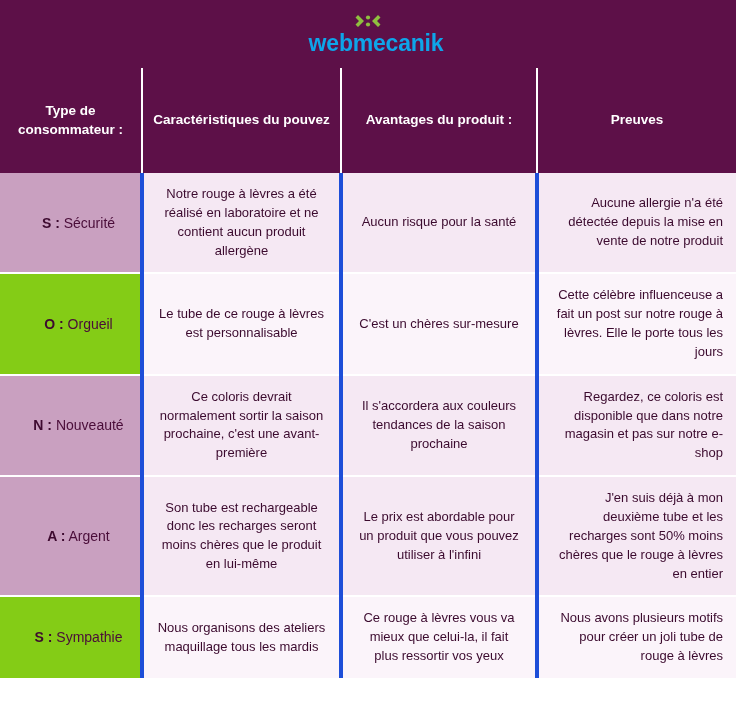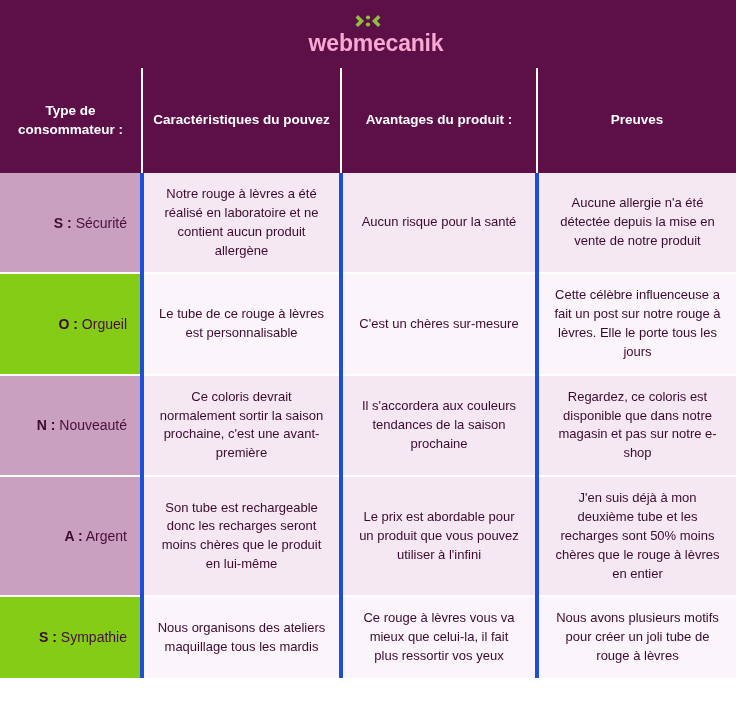--- a/index.html
+++ b/index.html
@@ -36,21 +36,21 @@
     justify-content: center;
     line-height: 1;
   }
   .logo-mark {
     width: 26px;
     height: 16px;
     margin-bottom: 3px;
     display: block;
   }
   .logo-text {
-    color: #f9a8d4;
+    color: #0ea5e9;
     font-size: 23px;
     font-weight: bold;
     letter-spacing: -0.2px;
     margin-left: 16px;
   }
   
   table.matrix {
     width: 736px;
     border-collapse: collapse;
     table-layout: fixed;
@@ -78,29 +78,29 @@
   tbody td {
     text-align: center;
     vertical-align: middle;
     font-size: 13px;
     line-height: 1.45;
     padding: 12px 13px;
     box-sizing: border-box;
     border-right: 4px solid #1d4ed8;
     border-bottom: 2px solid #ffffff;
   }
-  tbody td:last-child { border-right: none; }
+  tbody td:last-child { border-right: none; text-align: right; }
   tbody tr:last-child td { border-bottom: none; }
 
   
   td.label {
     font-size: 14px;
     color: #4a0d39;
     font-weight: normal;
-    text-align: right;
+    text-align: center;
     padding-left: 30px;
   }
   td.label .key {
     font-weight: bold;
     color: #3d0a2f;
   }
   
   tr.tint-a td.label { background: #c9a0c0; }
   tr.tint-b td.label { background: #84cc16; }
   tr.tint-a td.body { background: #f5e8f3; }

